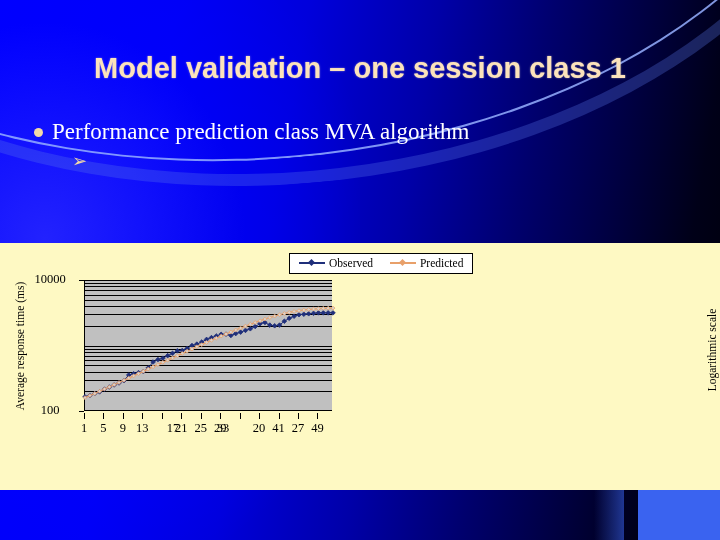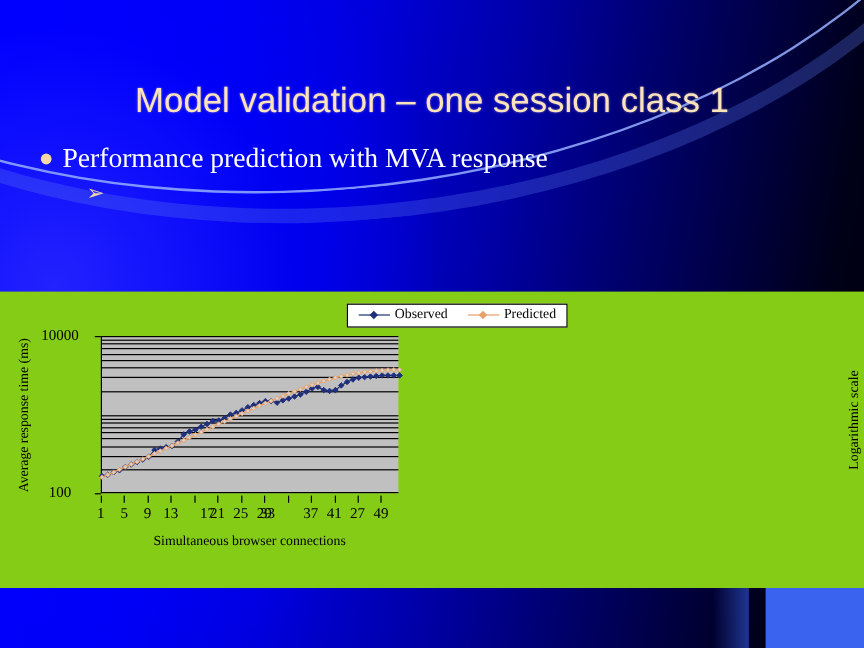--- a/index.html
+++ b/index.html
@@ -66,26 +66,25 @@
     background: linear-gradient(90deg, rgba(58,99,240,0) 0%, rgba(58,99,240,0.55) 100%);
   }
   
   .slide-title {
     position: absolute;
     left: 0; top: 52px;
     width: 720px;
     text-align: center;
     font-family: "Liberation Sans", sans-serif;
     font-size: 29px;
-    font-weight: normal;
+    font-weight: bold;
     color: #fce3bb;
     letter-spacing: 0px;
     text-shadow: 0 0 2px rgba(255,240,210,0.55);
     white-space: nowrap;
-    margin-top: 16px;
   }
   
   .bullets {
     position: absolute;
     left: 34px; top: 118px;
     width: 660px;
     color: #ffffff;
   }
   .b1 {
     font-size: 23px;
@@ -112,21 +111,21 @@
     color: #f3d9a8;
     font-size: 18px;
     margin-right: 8px;
     line-height: 27px;
   }
   
   .chart-panel {
     position: absolute;
     left: 0; top: 243px;
     width: 720px; height: 247px;
-    background: #84cc16;
+    background: #fef9c3;
   }
   
   .legend {
     position: absolute;
     left: 289px; top: 10px;
     border: 1px solid #000;
     background: #fff;
     padding: 2px 9px 3px 9px;
     font-size: 11.5px;
     white-space: nowrap;
@@ -254,21 +253,21 @@
   <div class="bg-left-glow"></div>
   <div class="swoosh-band"></div>
   <div class="swoosh-top"></div>
   <div class="swoosh-bottom"></div>
   <div class="swoosh-bottom2"></div>
 
   <div class="slide-title">Model validation – one session class 1</div>
 
   <div class="bullets">
     <div class="b1">
-      <span class="dot"></span><span>Performance prediction with MVA response</span>
+      <span class="dot"></span><span>Performance prediction class MVA algorithm</span>
     </div>
     <div class="b2">
       <span class="arrow">➢</span>
     </div>
   </div>
 
   <div class="chart-panel">
 
     <div class="legend">
       <span class="entry">
@@ -437,26 +436,25 @@
         <div class="xlabels" style="left: 84px; top: 145px; width: 248px;">
           <span style="left: 0px;">1</span>
           <span style="left: 19.45px;">5</span>
           <span style="left: 38.9px;">9</span>
           <span style="left: 58.35px; text-align: center;">13</span>
           <span style="left: 89px;">17</span>
           <span style="left: 97.25px;">21</span>
           <span style="left: 116.71px;">25</span>
           <span style="left: 136.16px;">29</span>
           <span style="left: 139px;">33</span>
-          <span style="left: 175.06px;">37</span>
+          <span style="left: 175.06px;">20</span>
           <span style="left: 194.51px;">41</span>
           <span style="left: 213.96px;">27</span>
           <span style="left: 233.41px;">49</span>
         </div>
-        <div class="xtitle" style="left: 44px; top: 169px; width: 328px;">Simultaneous browser connections</div>
       </div>
 
     <div class="chart" id="chart-right">
       
       
     </div>
 
     <div id="yt-far-right">Logarithmic scale</div>
 
   </div>

